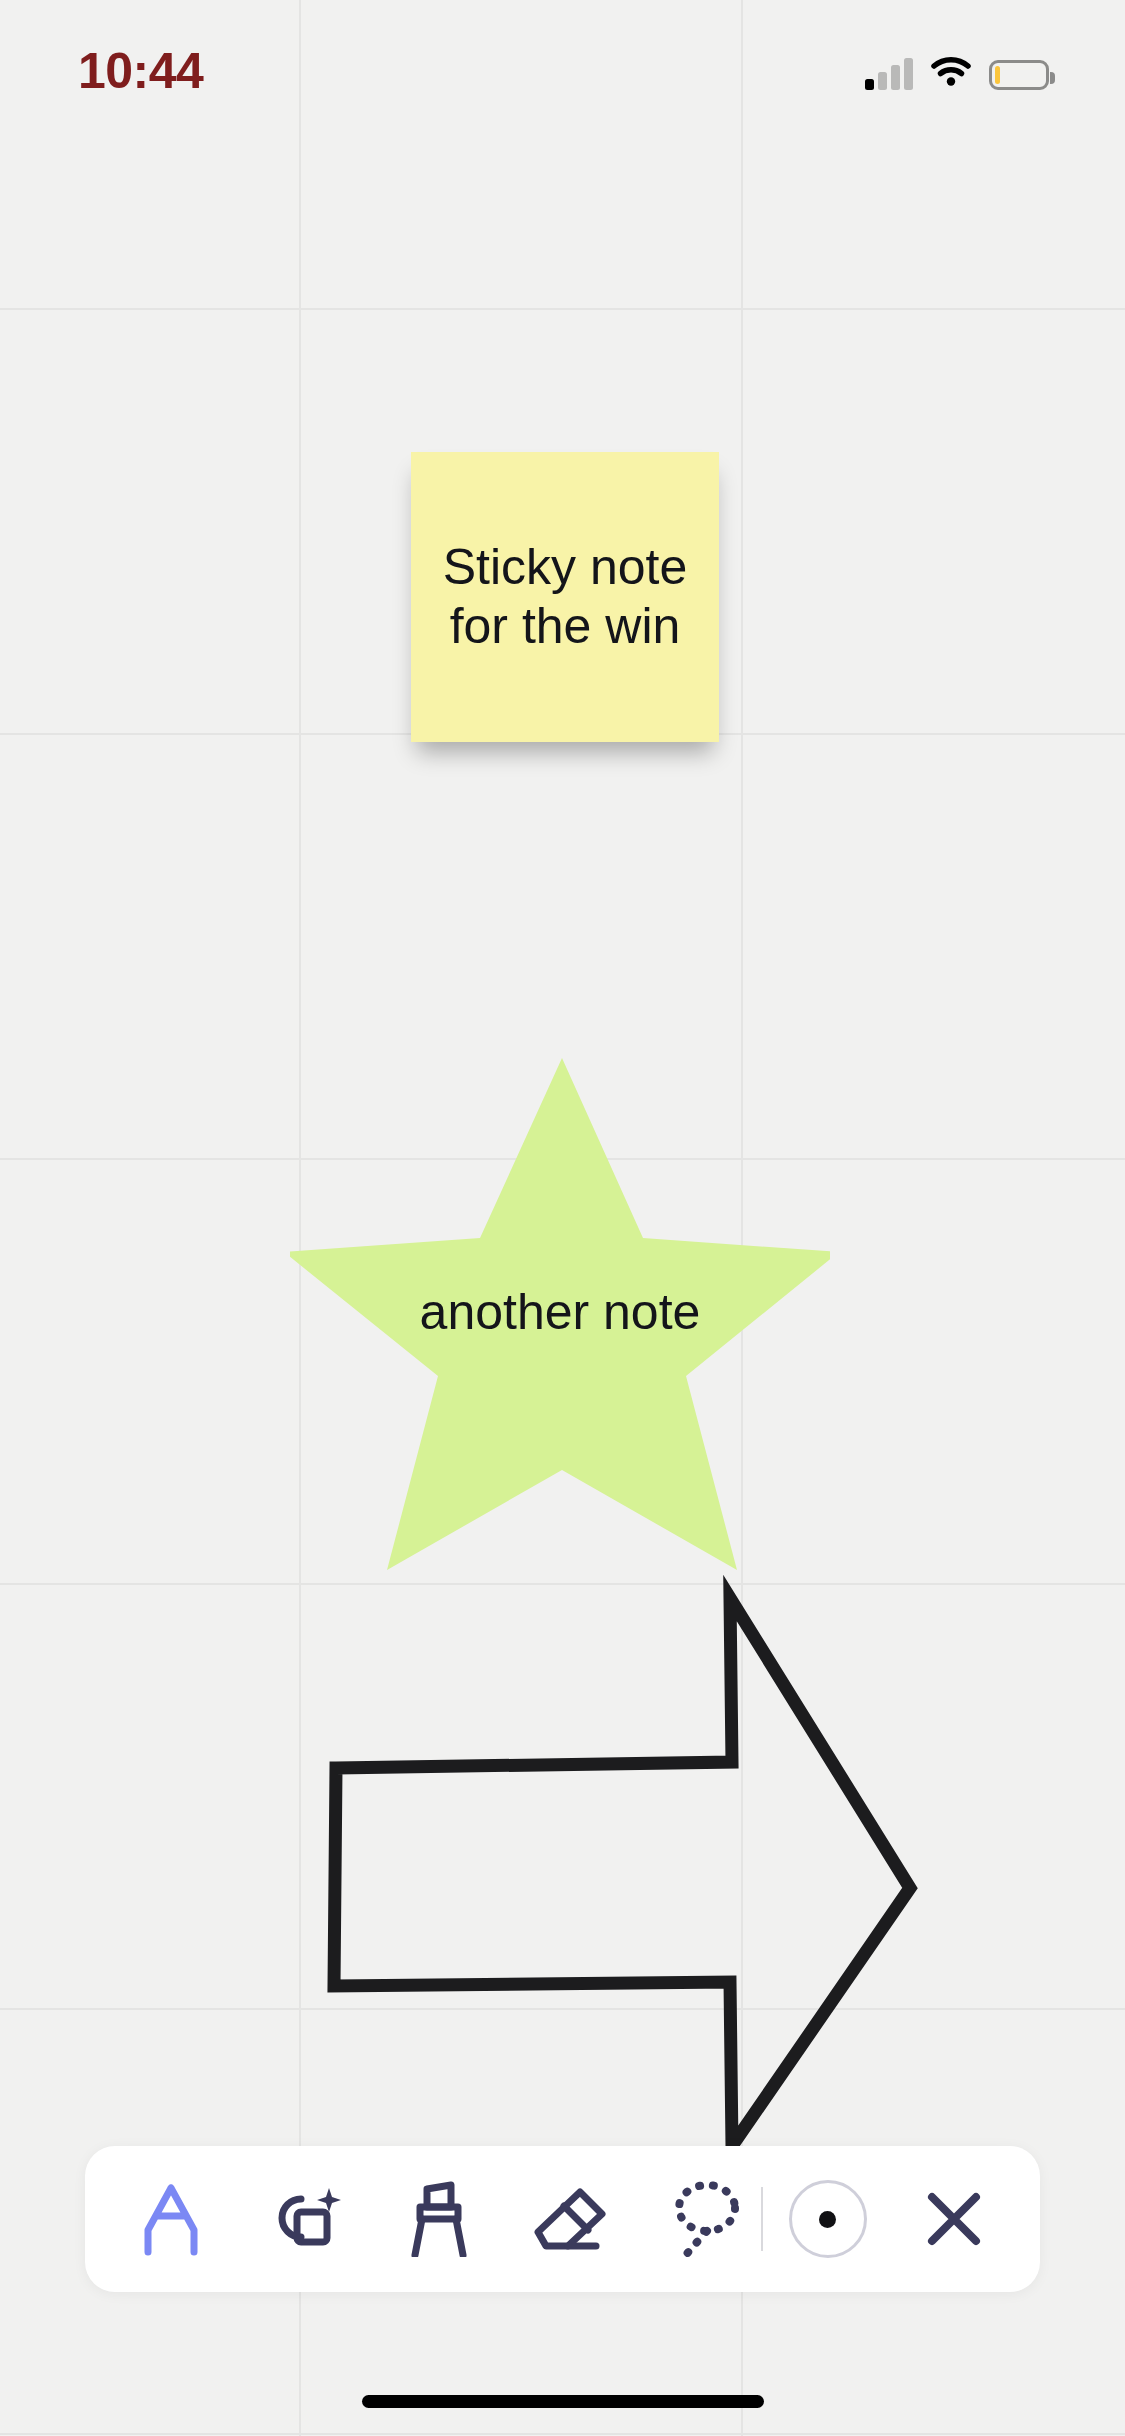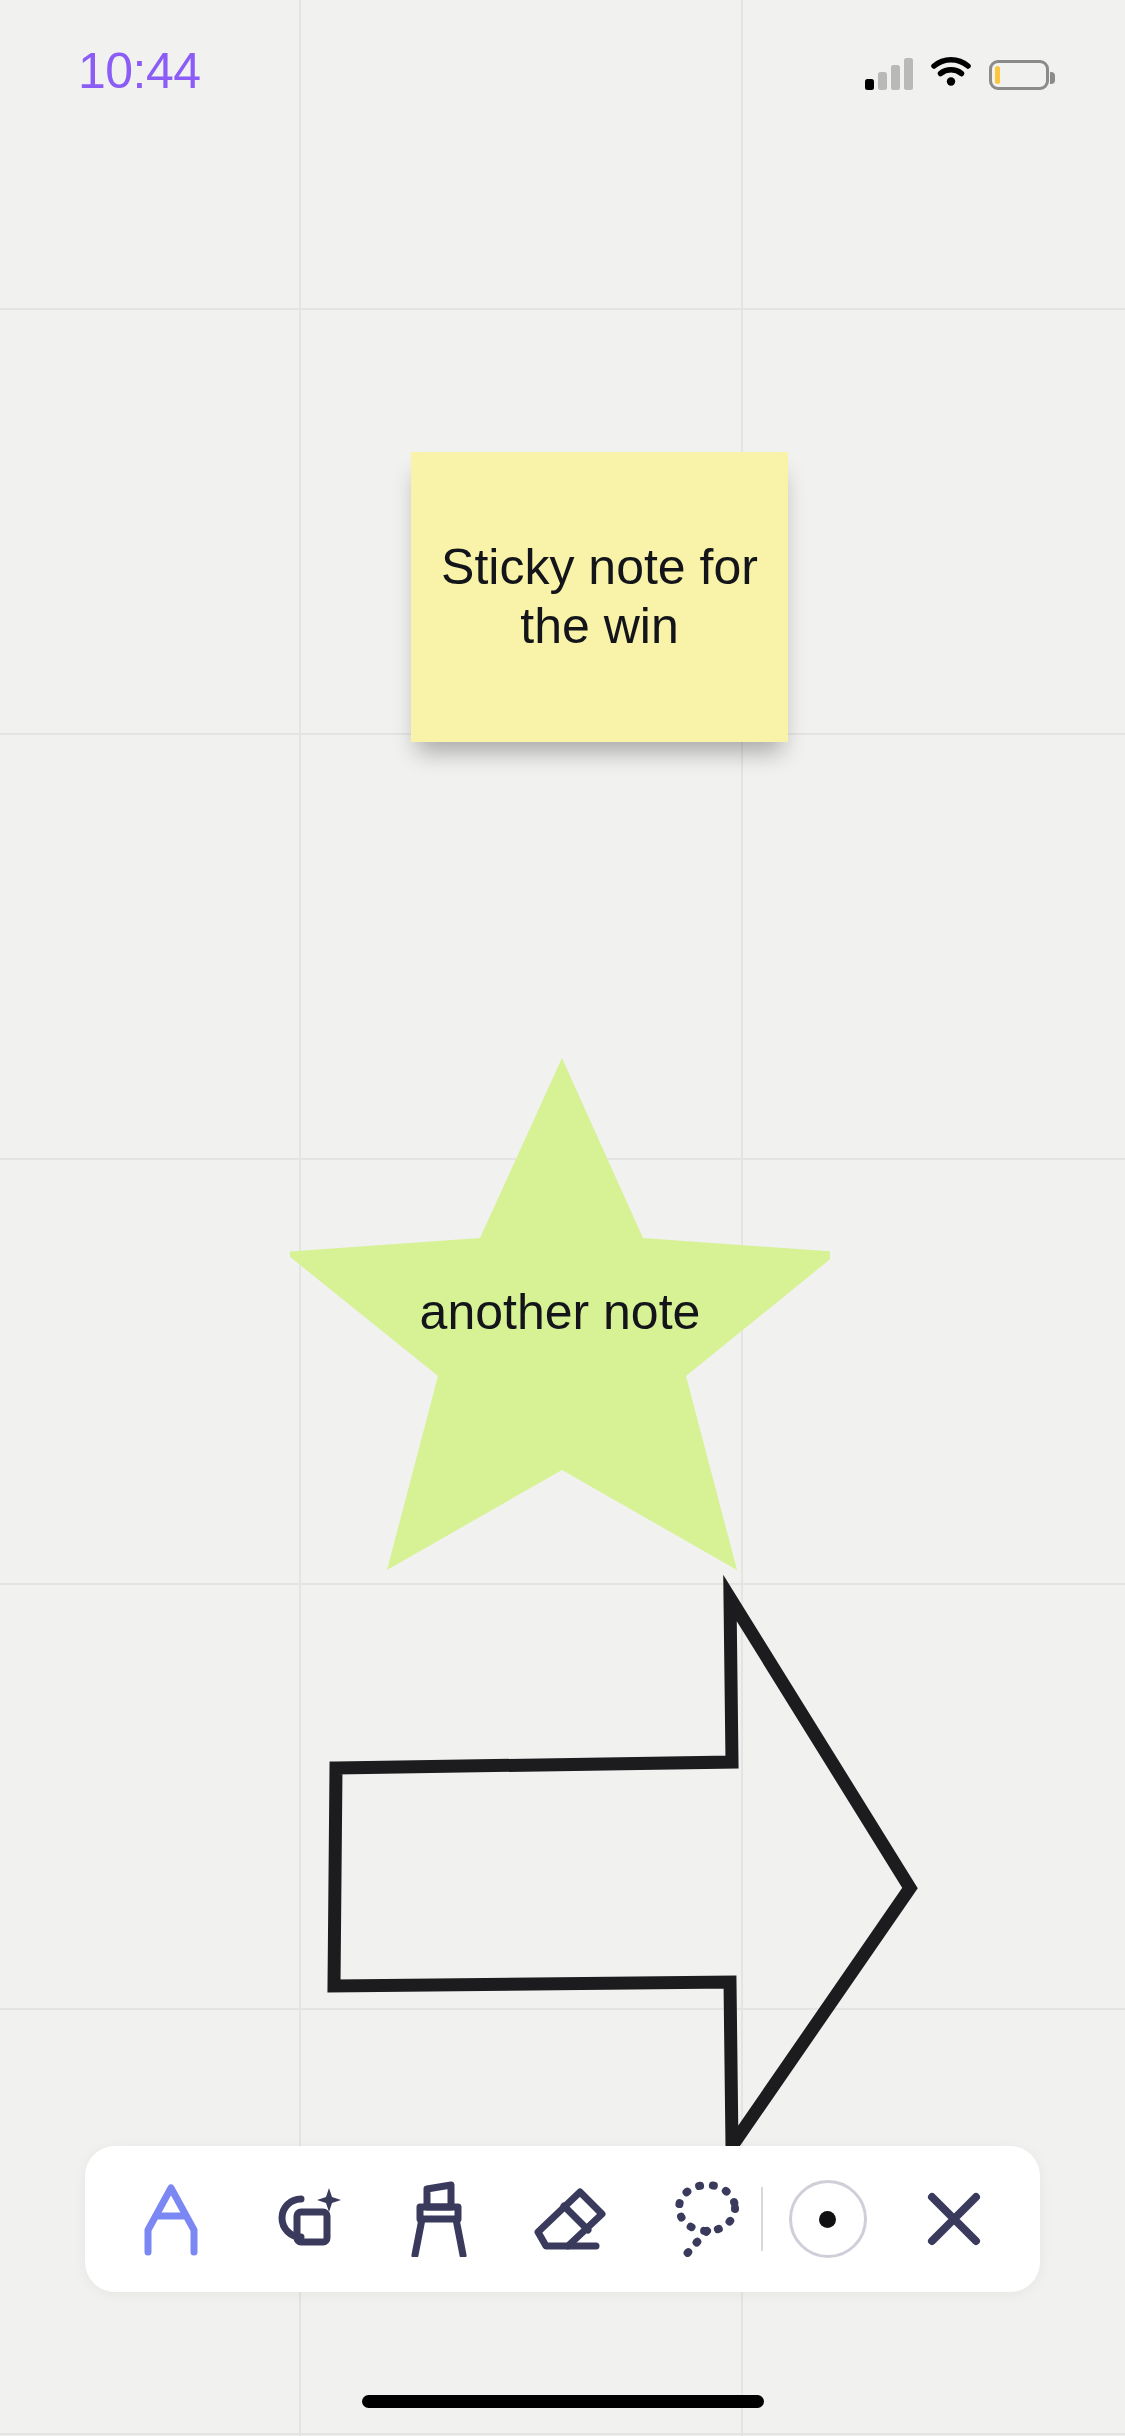--- a/index.html
+++ b/index.html
@@ -30,22 +30,22 @@
   
   #status-bar {
     position:absolute; top:0; left:0;
     width:1125px; height:132px;
     display:flex; align-items:center;
     justify-content:space-between;
     padding:0 76px 0 78px;
     z-index:30;
   }
   #status-time {
-    font-size:50px; font-weight:normal;
-    color:#8b5cf6; letter-spacing:-0.5px;
+    font-size:50px; font-weight:bold;
+    color:#7f1d1d; letter-spacing:-0.5px;
     margin-top:10px;
   }
   #status-icons {
     display:flex; align-items:flex-end;
     gap:18px; margin-top:14px;
   }
   .sig-bars { display:flex; align-items:flex-end; gap:4px; height:32px; }
   .sig-bars i { display:block; width:9px; border-radius:2.5px; }
   .sig-bars i.b1 { height:11px; background:#000; }
   .sig-bars i.b2 { height:18px; background:#b9b9b8; }
@@ -63,21 +63,21 @@
   }
   .battery .lvl {
     height:100%; width:11%;
     background:#fbc53c; border-radius:3px;
   }
 
   
   #sticky-note {
     position:absolute;
     left:411px; top:452px;
-    width:377px; height:290px;
+    width:308px; height:290px;
     background:#f8f3a8;
     box-shadow:0 16px 22px -6px rgba(0,0,0,0.30);
     display:flex; align-items:center; justify-content:center;
     z-index:5;
   }
   #sticky-note-text {
     font-size:50px; line-height:1.18;
     color:#14151a; text-align:center;
     width:100%; padding:0 10px;
   }

